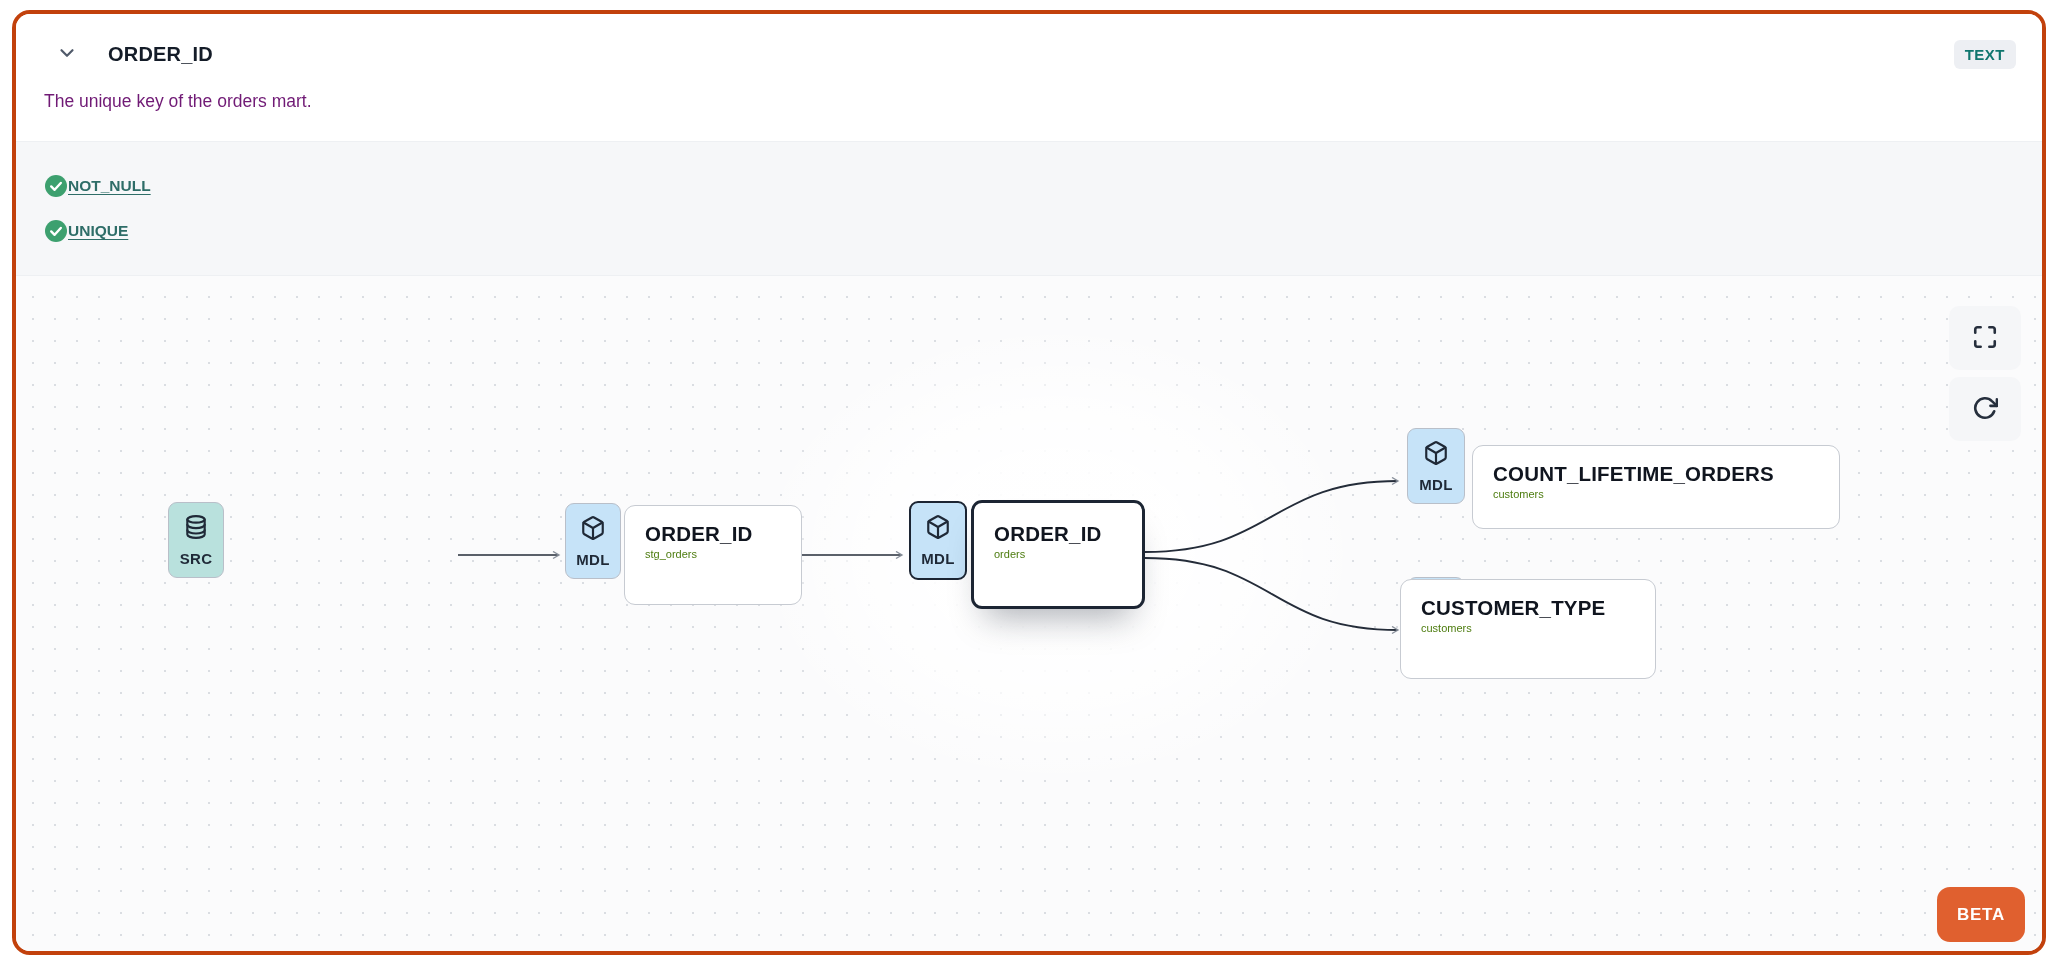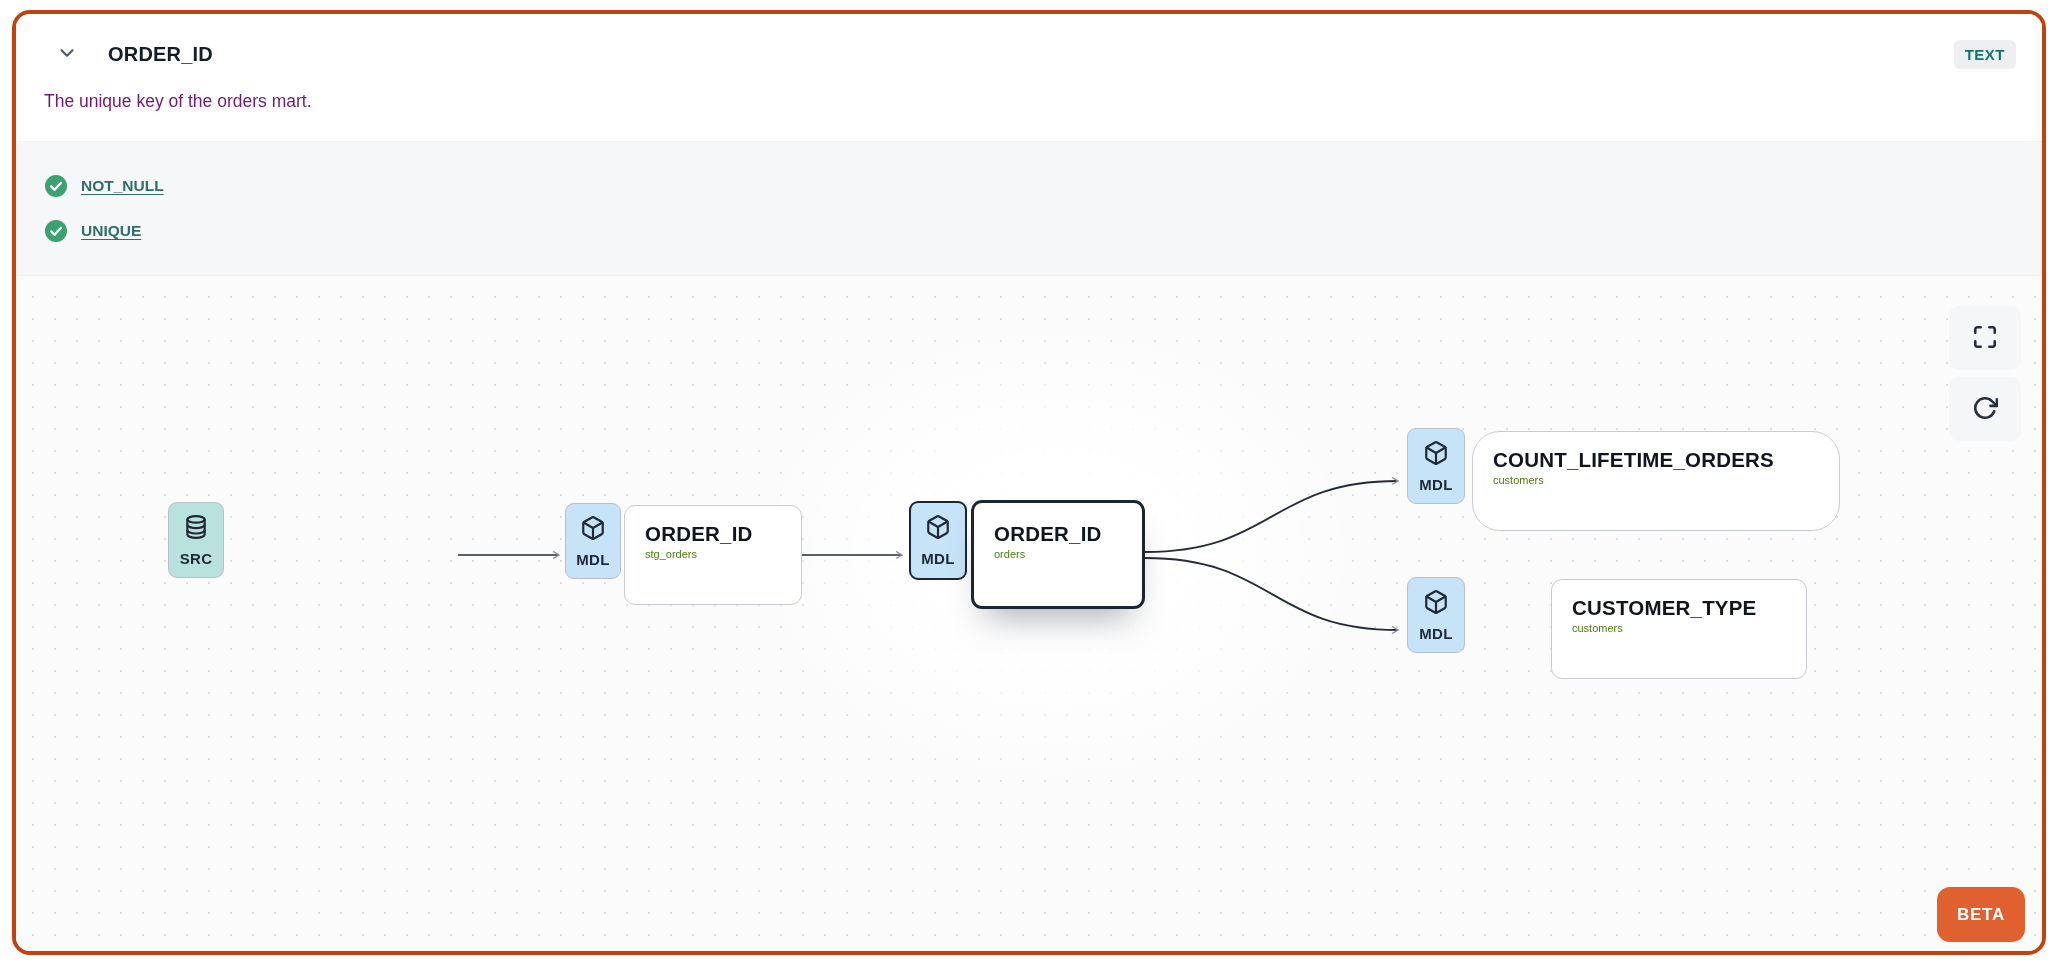--- a/index.html
+++ b/index.html
@@ -15,21 +15,21 @@
   .header { height:127px; background:#ffffff; padding:26px 26px 0 28px; }
   .header-row { display:flex; align-items:center; }
   .chevron-btn { width:26px; height:26px; margin-left:10px; border:none; background:transparent; cursor:pointer; color:#515b6b; display:flex; align-items:center; justify-content:center; }
   .title { margin-left:28px; font-size:20px; font-weight:700; color:#141c28; letter-spacing:0.2px; }
   .spacer { flex:1; }
   .type-badge { background:#edeff3; color:#0f766e; font-size:15px; font-weight:600; letter-spacing:0.5px; padding:6px 11px; border-radius:6px; }
   .description { margin-top:22px; font-size:17.5px; color:#701a75; }
 
   
   .tests { height:134px; background:#f6f7f9; border-top:1px solid #eef0f3; padding:24px 28px; display:flex; flex-direction:column; justify-content:center; gap:21px; }
-  .test-row { display:flex; align-items:center; gap:13px; }
+  .test-row { display:flex; align-items:center; }
   .check-circle { width:24px; height:24px; flex:0 0 auto; }
   .test-link { font-size:15.5px; font-weight:600; color:#2e6d68; text-decoration:underline; text-underline-offset:3px; cursor:pointer; }
 
   
   .canvas {
     position:relative; height:684px; background:#fbfbfc; border-top:1px solid #eef0f3;
     background-image: radial-gradient(#dadde2 1.4px, transparent 1.4px);
     background-size: 22px 22px; background-position: 6px 10px;
     overflow:hidden;
   }
@@ -166,36 +166,36 @@
     <div class="node-badge mdl" style="left:1391px; top:152px; width:58px;">
       <span>
         <svg width="26" height="26" viewBox="0 0 24 24" fill="none" stroke="#1f2937" stroke-width="2" stroke-linecap="round" stroke-linejoin="round">
             <path d="M21 16V8a2 2 0 0 0-1-1.73l-7-4a2 2 0 0 0-2 0l-7 4A2 2 0 0 0 3 8v8a2 2 0 0 0 1 1.73l7 4a2 2 0 0 0 2 0l7-4A2 2 0 0 0 21 16z"></path>
             <polyline points="3.27 6.96 12 12.01 20.73 6.96"></polyline>
             <line x1="12" y1="22.08" x2="12" y2="12"></line>
           </svg>
       </span>
       <span class="blabel">MDL</span>
     </div>
-    <div class="node-card" style="left:1456px; top:155px; width:368px; height:100px;border-radius:28px;">
+    <div class="node-card" style="left:1456px; top:169px; width:368px; height:84px;">
       <div class="node-title">COUNT_LIFETIME_ORDERS</div>
       <div class="node-sub">customers</div>
     </div>
 
     <div class="node-badge mdl" style="left:1391px; top:301px; width:58px;">
       <span>
         <svg width="26" height="26" viewBox="0 0 24 24" fill="none" stroke="#1f2937" stroke-width="2" stroke-linecap="round" stroke-linejoin="round">
             <path d="M21 16V8a2 2 0 0 0-1-1.73l-7-4a2 2 0 0 0-2 0l-7 4A2 2 0 0 0 3 8v8a2 2 0 0 0 1 1.73l7 4a2 2 0 0 0 2 0l7-4A2 2 0 0 0 21 16z"></path>
             <polyline points="3.27 6.96 12 12.01 20.73 6.96"></polyline>
             <line x1="12" y1="22.08" x2="12" y2="12"></line>
           </svg>
       </span>
       <span class="blabel">MDL</span>
     </div>
-    <div class="node-card" style="left:1535px; top:303px; width:256px; height:100px;">
+    <div class="node-card" style="left:1384px; top:303px; width:256px; height:100px;">
       <div class="node-title">CUSTOMER_TYPE</div>
       <div class="node-sub">customers</div>
     </div>
 
     <div class="controls">
       <button class="ctrl-btn">
         <span>
           <svg width="26" height="26" viewBox="0 0 24 24" fill="none" stroke="currentColor" stroke-width="2.4" stroke-linecap="round" stroke-linejoin="round">
               <path d="M8 3H5a2 2 0 0 0-2 2v3"></path>
               <path d="M21 8V5a2 2 0 0 0-2-2h-3"></path>

